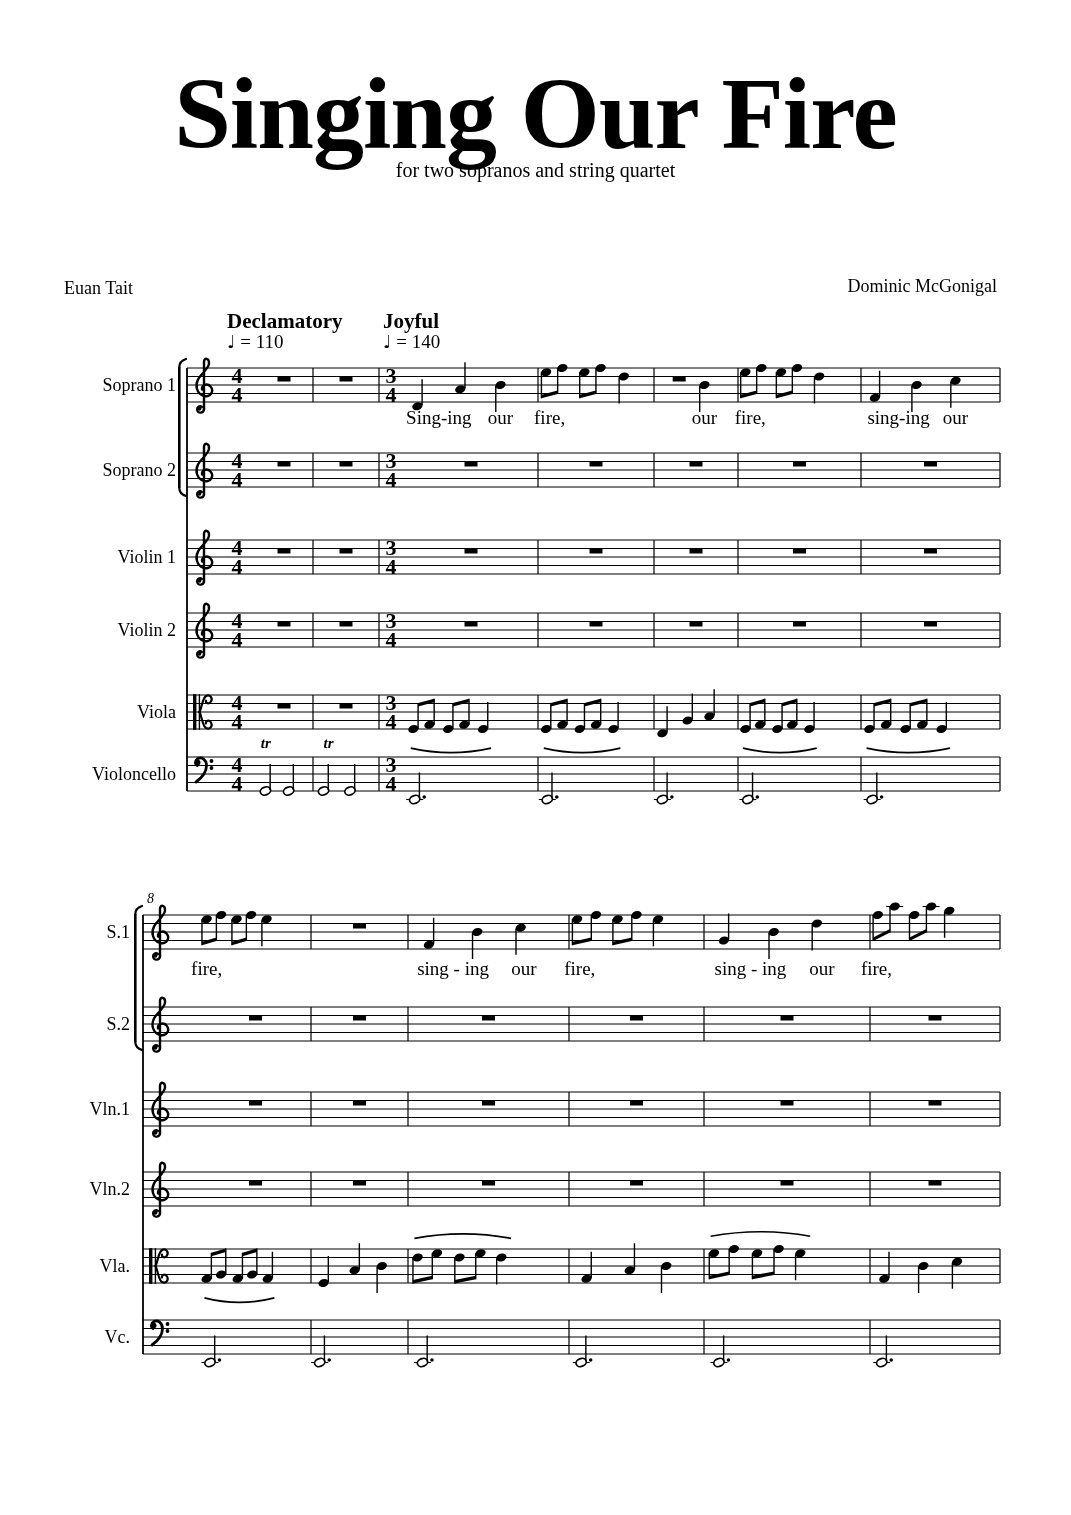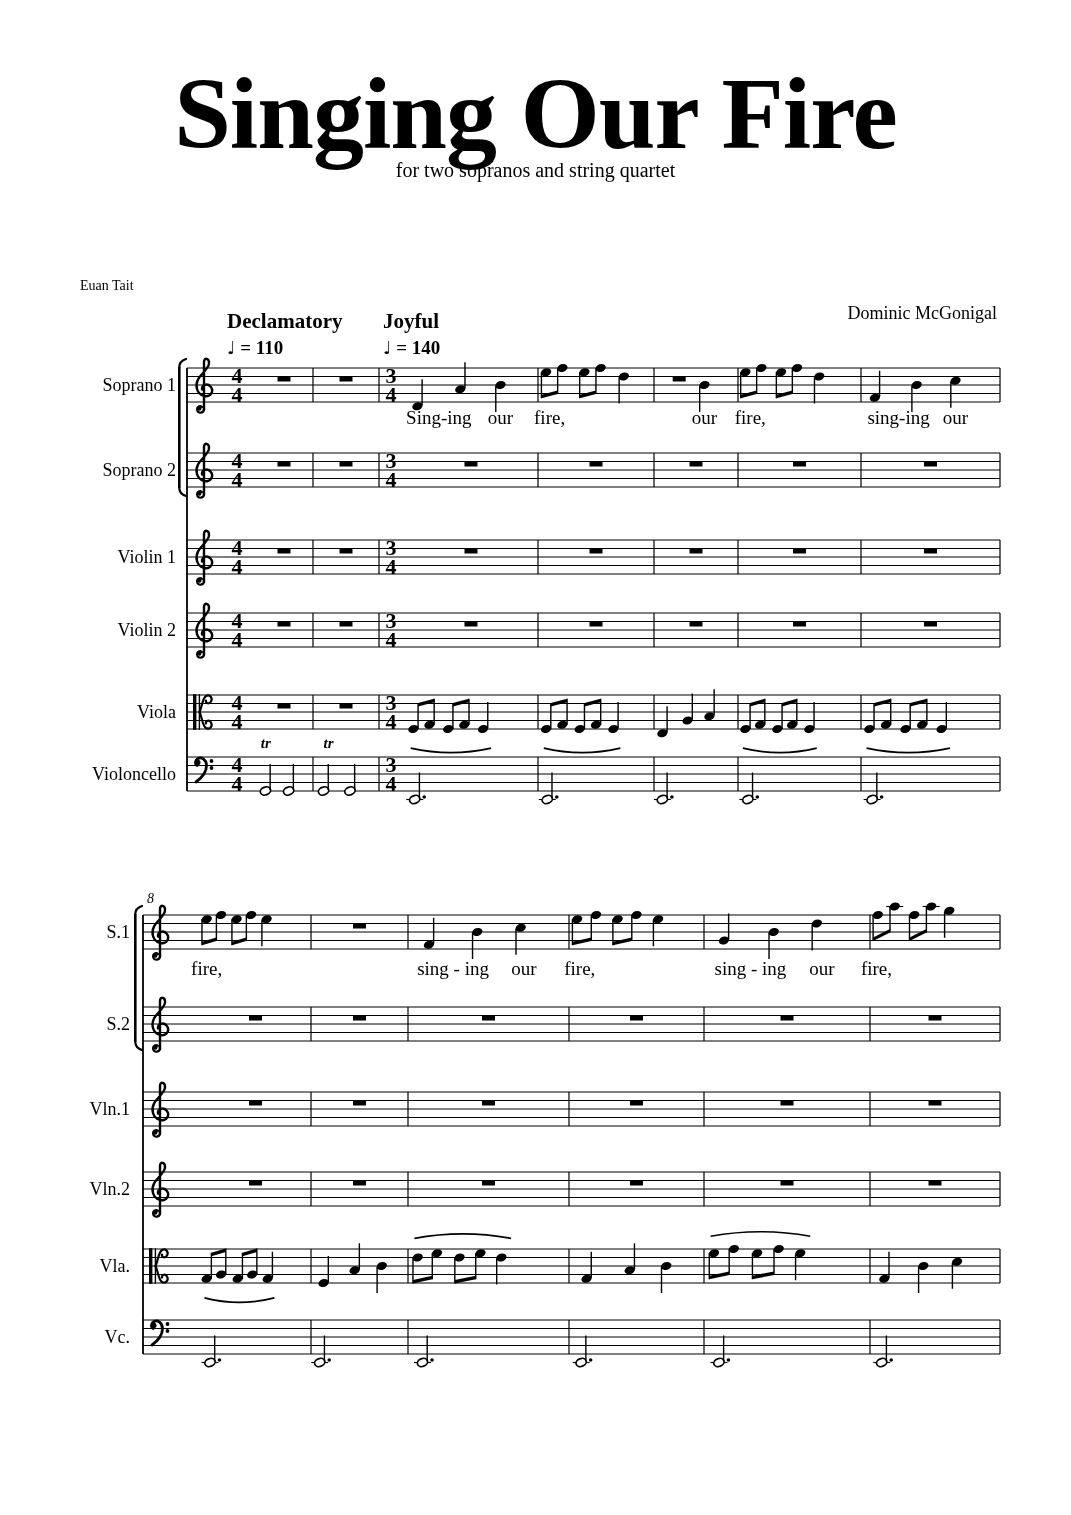--- a/index.html
+++ b/index.html
@@ -2,25 +2,25 @@
 <html><head>
 <meta charset="utf-8">
 <style>
   html,body{margin:0;padding:0;background:#fff;}
   body{width:1071px;height:1515px;position:relative;overflow:hidden;
        font-family:"Liberation Serif",serif;color:#000;}
   .abs{position:absolute;}
   .title{left:0;right:0;top:63px;text-align:center;font-size:102px;font-weight:bold;
          letter-spacing:-1px;line-height:1;}
   .subtitle{left:0;right:0;top:160px;text-align:center;font-size:20px;line-height:1;}
-  .lyricist{left:80px;top:279px;font-size:14px;line-height:1;}
-  .composer{right:74px;top:277px;font-size:18px;line-height:1;margin-top:27px;}
+  .lyricist{left:64px;top:279px;font-size:18px;line-height:1;}
+  .composer{right:74px;top:277px;font-size:18px;line-height:1;}
   .tempo-block{top:311px;line-height:1;}
   .tempo-word{font-size:21px;font-weight:bold;display:block;font-family:Liberation Serif, serif;}
-  .tempo-mm{font-size:19px;font-weight:bold;display:block;margin-top:6px;}
+  .tempo-mm{font-size:19px;font-weight:normal;display:block;margin-top:0;}
   .glyph{font-family:"DejaVu Sans",sans-serif;font-size:18px;}
   svg{position:absolute;left:0;top:0;}
   svg text{font-family:"Liberation Serif",serif;}
 </style>
 </head>
 <body>
 
 <div class="abs title">Singing Our Fire</div>
 <div class="abs subtitle">for two sopranos and string quartet</div>
 <div class="abs lyricist">Euan Tait</div>

